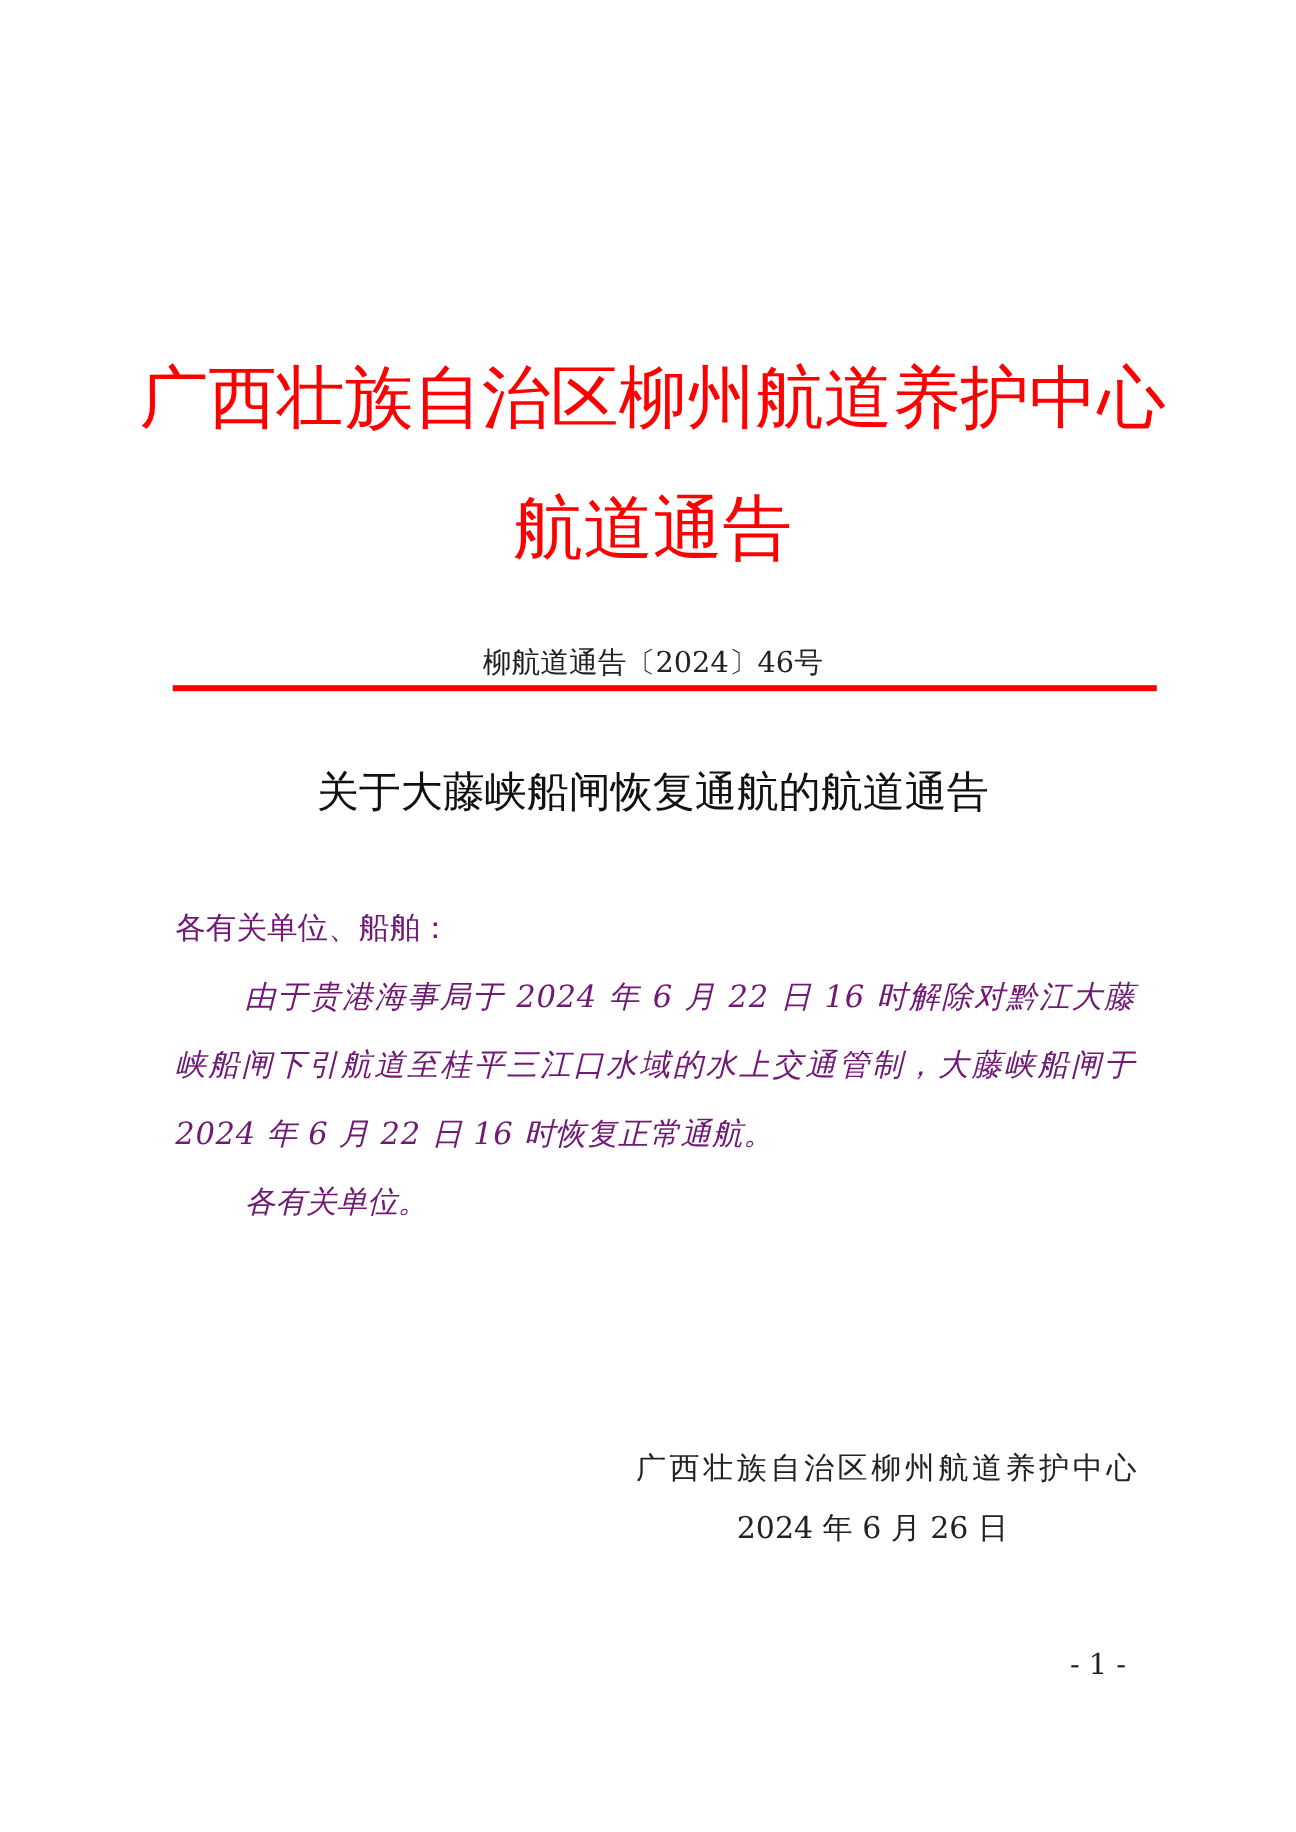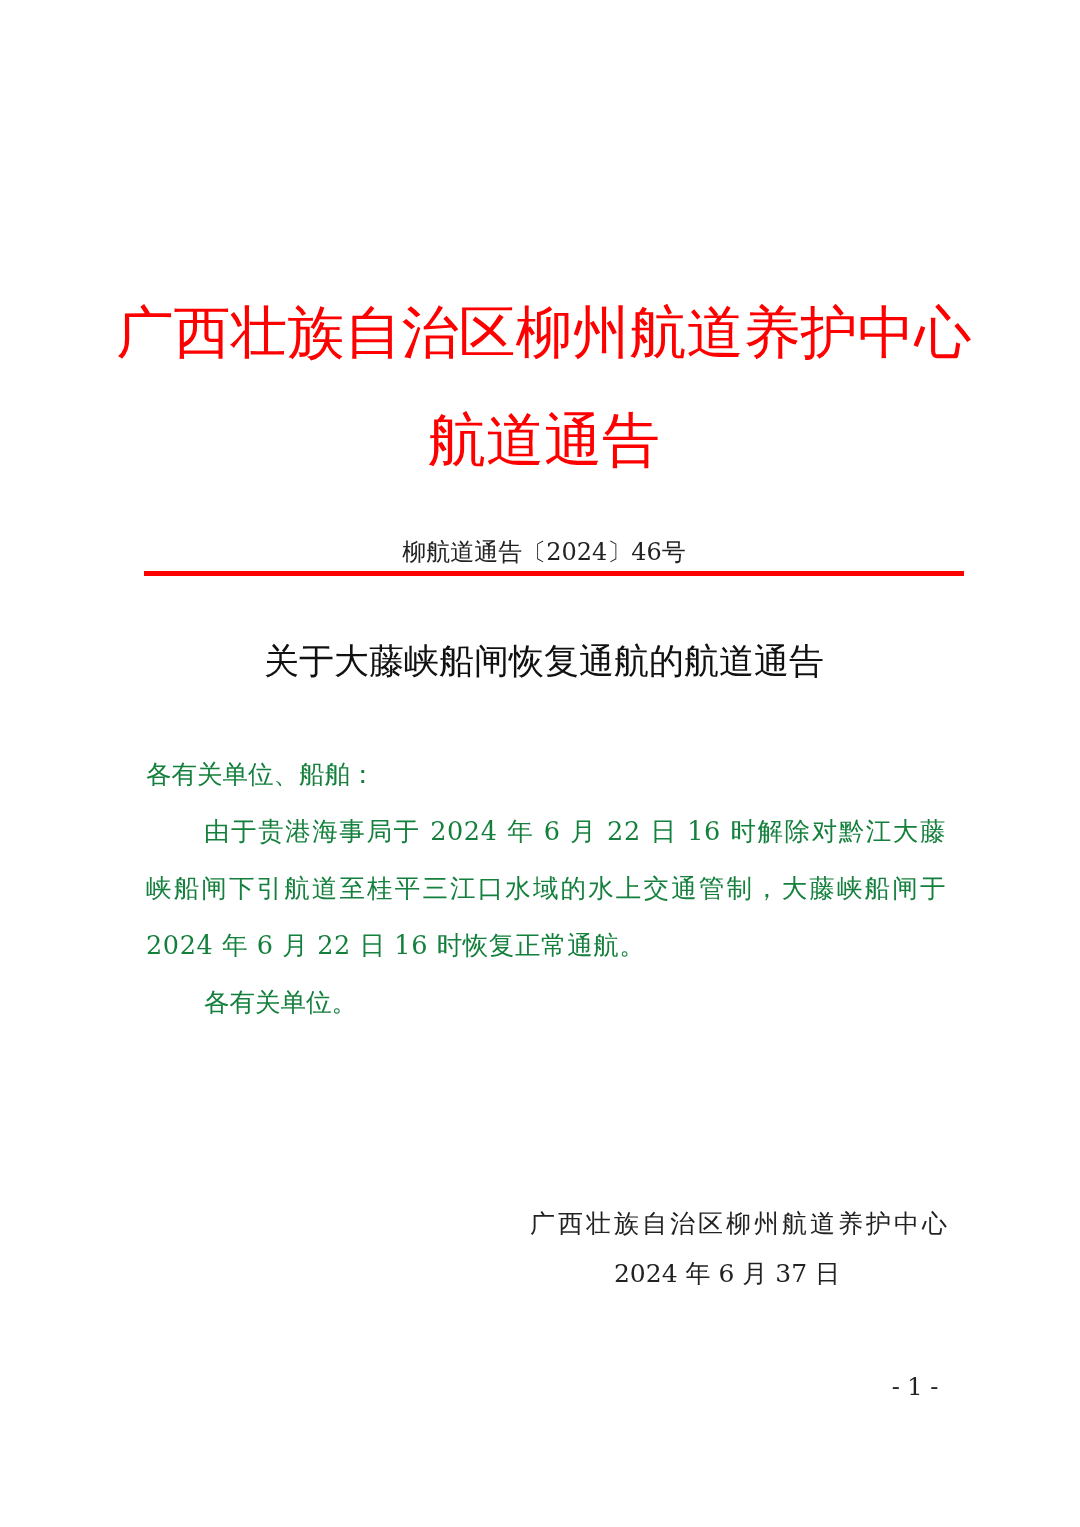--- a/index.html
+++ b/index.html
@@ -55,25 +55,25 @@
       font-family: "DejaVu Sans", "Liberation Sans", sans-serif;
       font-size: 35px;
       line-height: 50px;
       color: #111;
       white-space: nowrap;
     }
     .body-text {
       left: 146px; width: 800px; top: 746px;
       font-size: 25.5px;
       line-height: 57px;
-      color: #15803d;
+      color: #701a75;
     }
     .body-text p { margin: 0; }
     .salutation { }
-    .indent { text-indent: 58px; }
+    .indent { text-indent: 58px; font-style: italic; }
     .para1 { text-align: justify; text-align-last: left; letter-spacing: 0.6px; }
     .closing { margin-top: 0; }
 
     .signature {
       left: 500px; width: 450px; top: 1199px;
       text-align: right;
       font-size: 25px;
       line-height: 50px;
       color: #222;
     }
@@ -100,16 +100,16 @@
 <div class="abs notice-title">关于大藤峡船闸恢复通航的航道通告</div>
 
 <div class="abs body-text">
   <p class="salutation">各有关单位、船舶：</p>
   <p class="indent para1">由于贵港海事局于 2024 年 6 月 22 日 16 时解除对黔江大藤峡船闸下引航道至桂平三江口水域的水上交通管制，大藤峡船闸于 2024 年 6 月 22 日 16 时恢复正常通航。</p>
   <p class="indent closing">各有关单位。</p>
 </div>
 
 <div class="abs signature">
   <div class="org">广西壮族自治区柳州航道养护中心</div>
-  <div class="date">2024 年 6 月 37 日</div>
+  <div class="date">2024 年 6 月 26 日</div>
 </div>
 
 <div class="abs page-number">- 1 -</div>
 
 </body></html>

